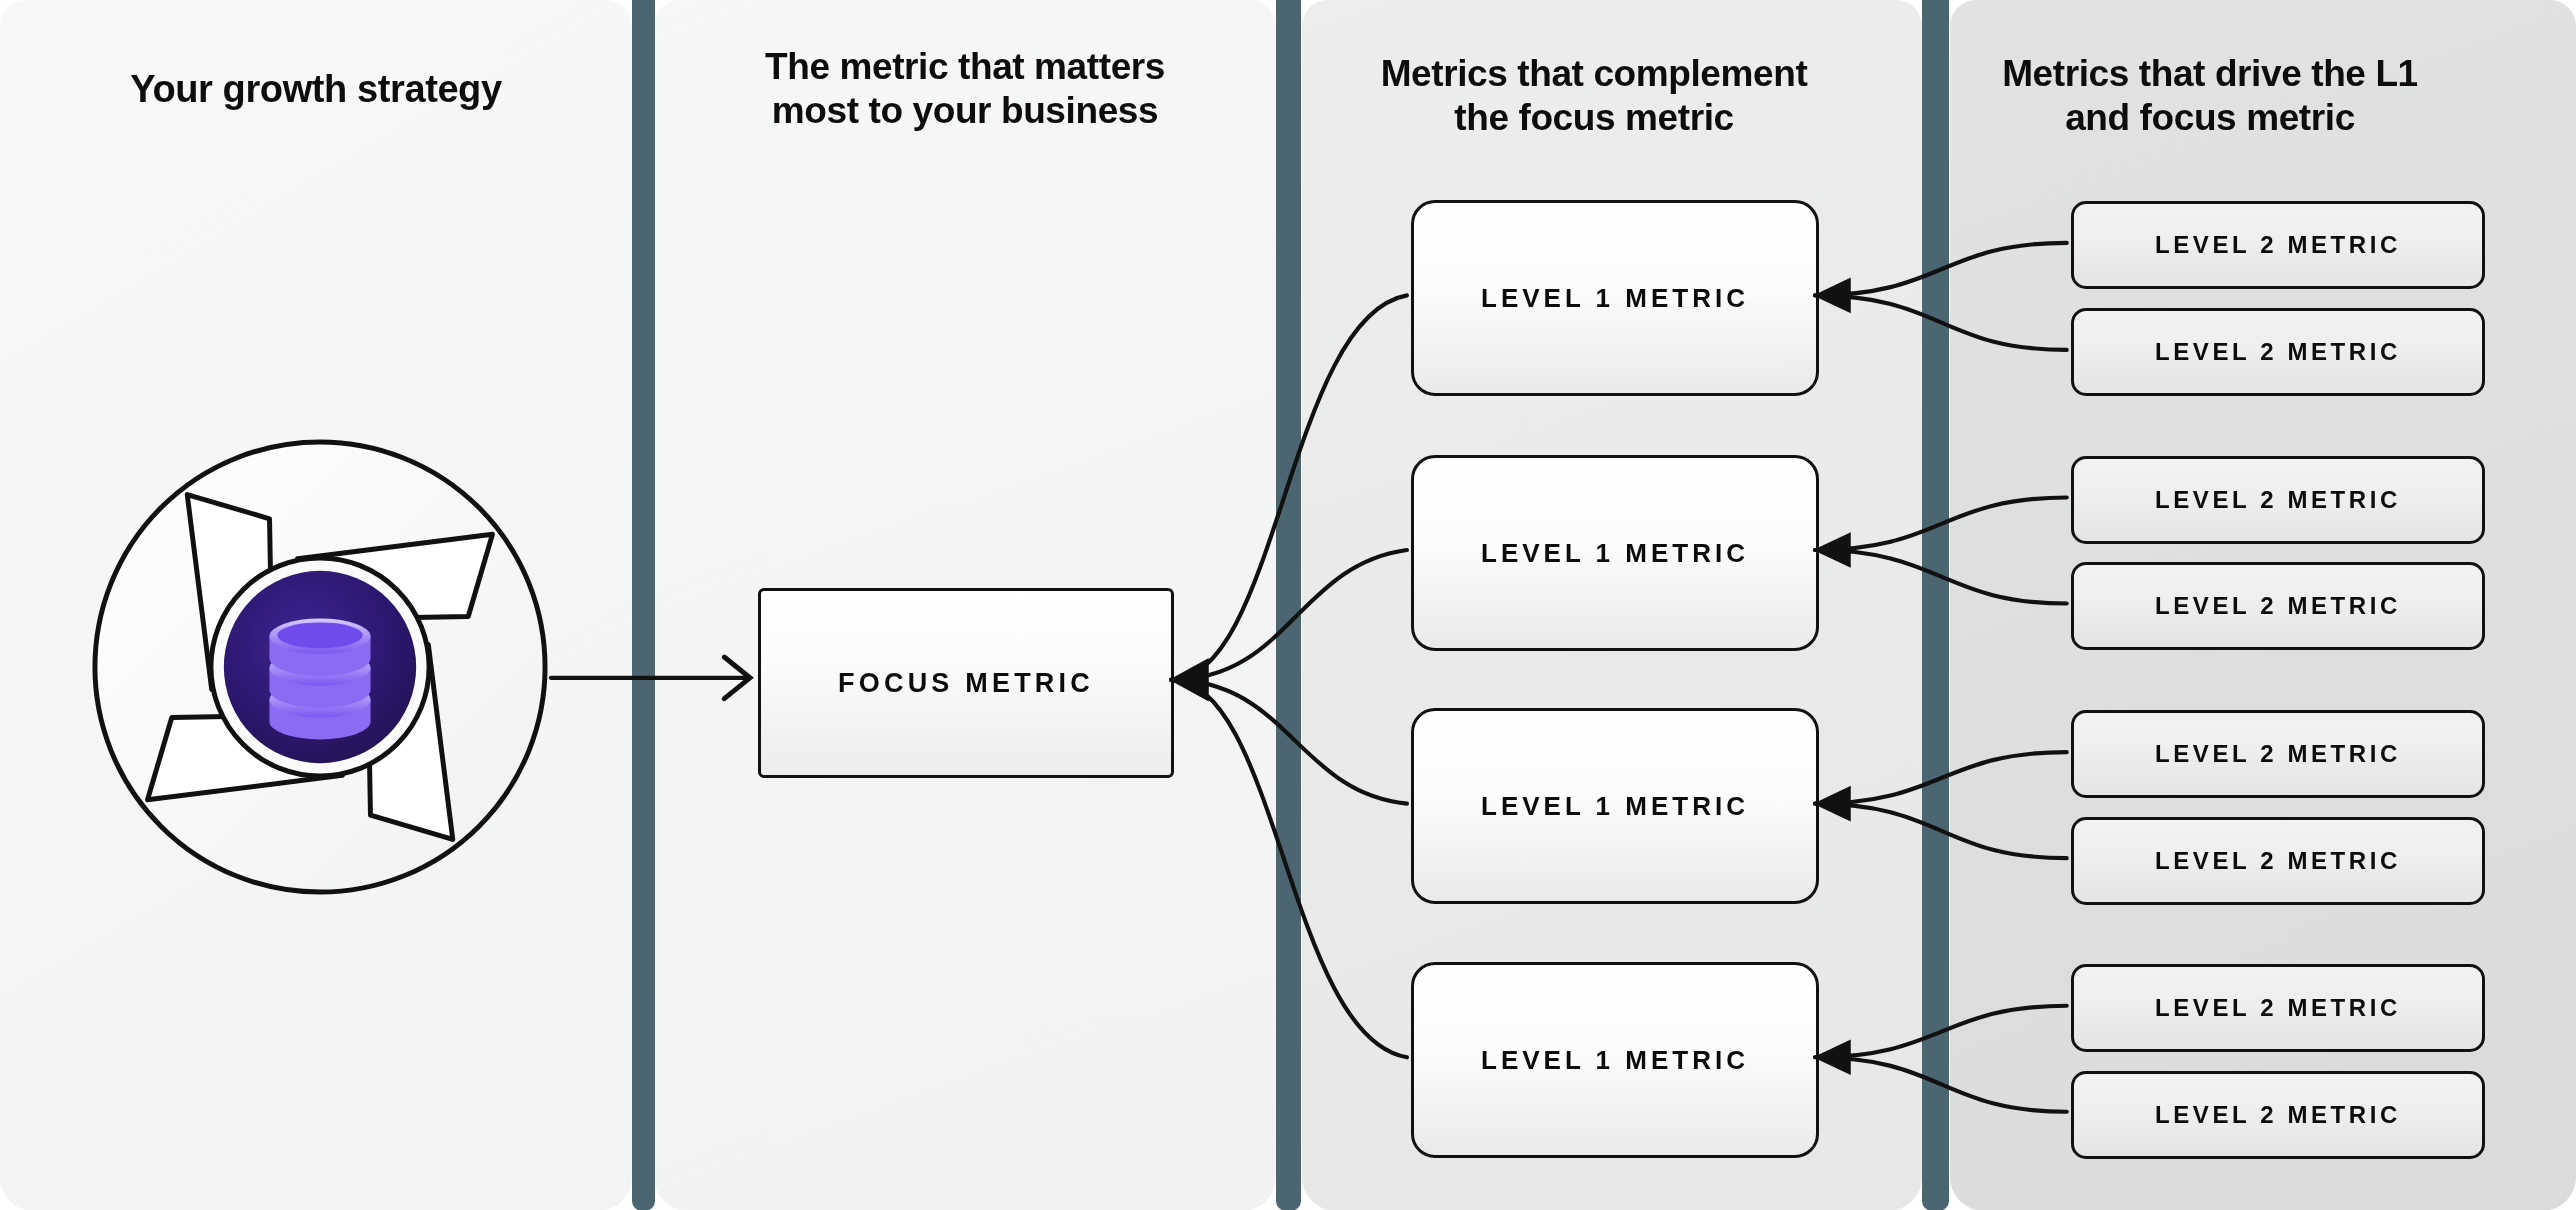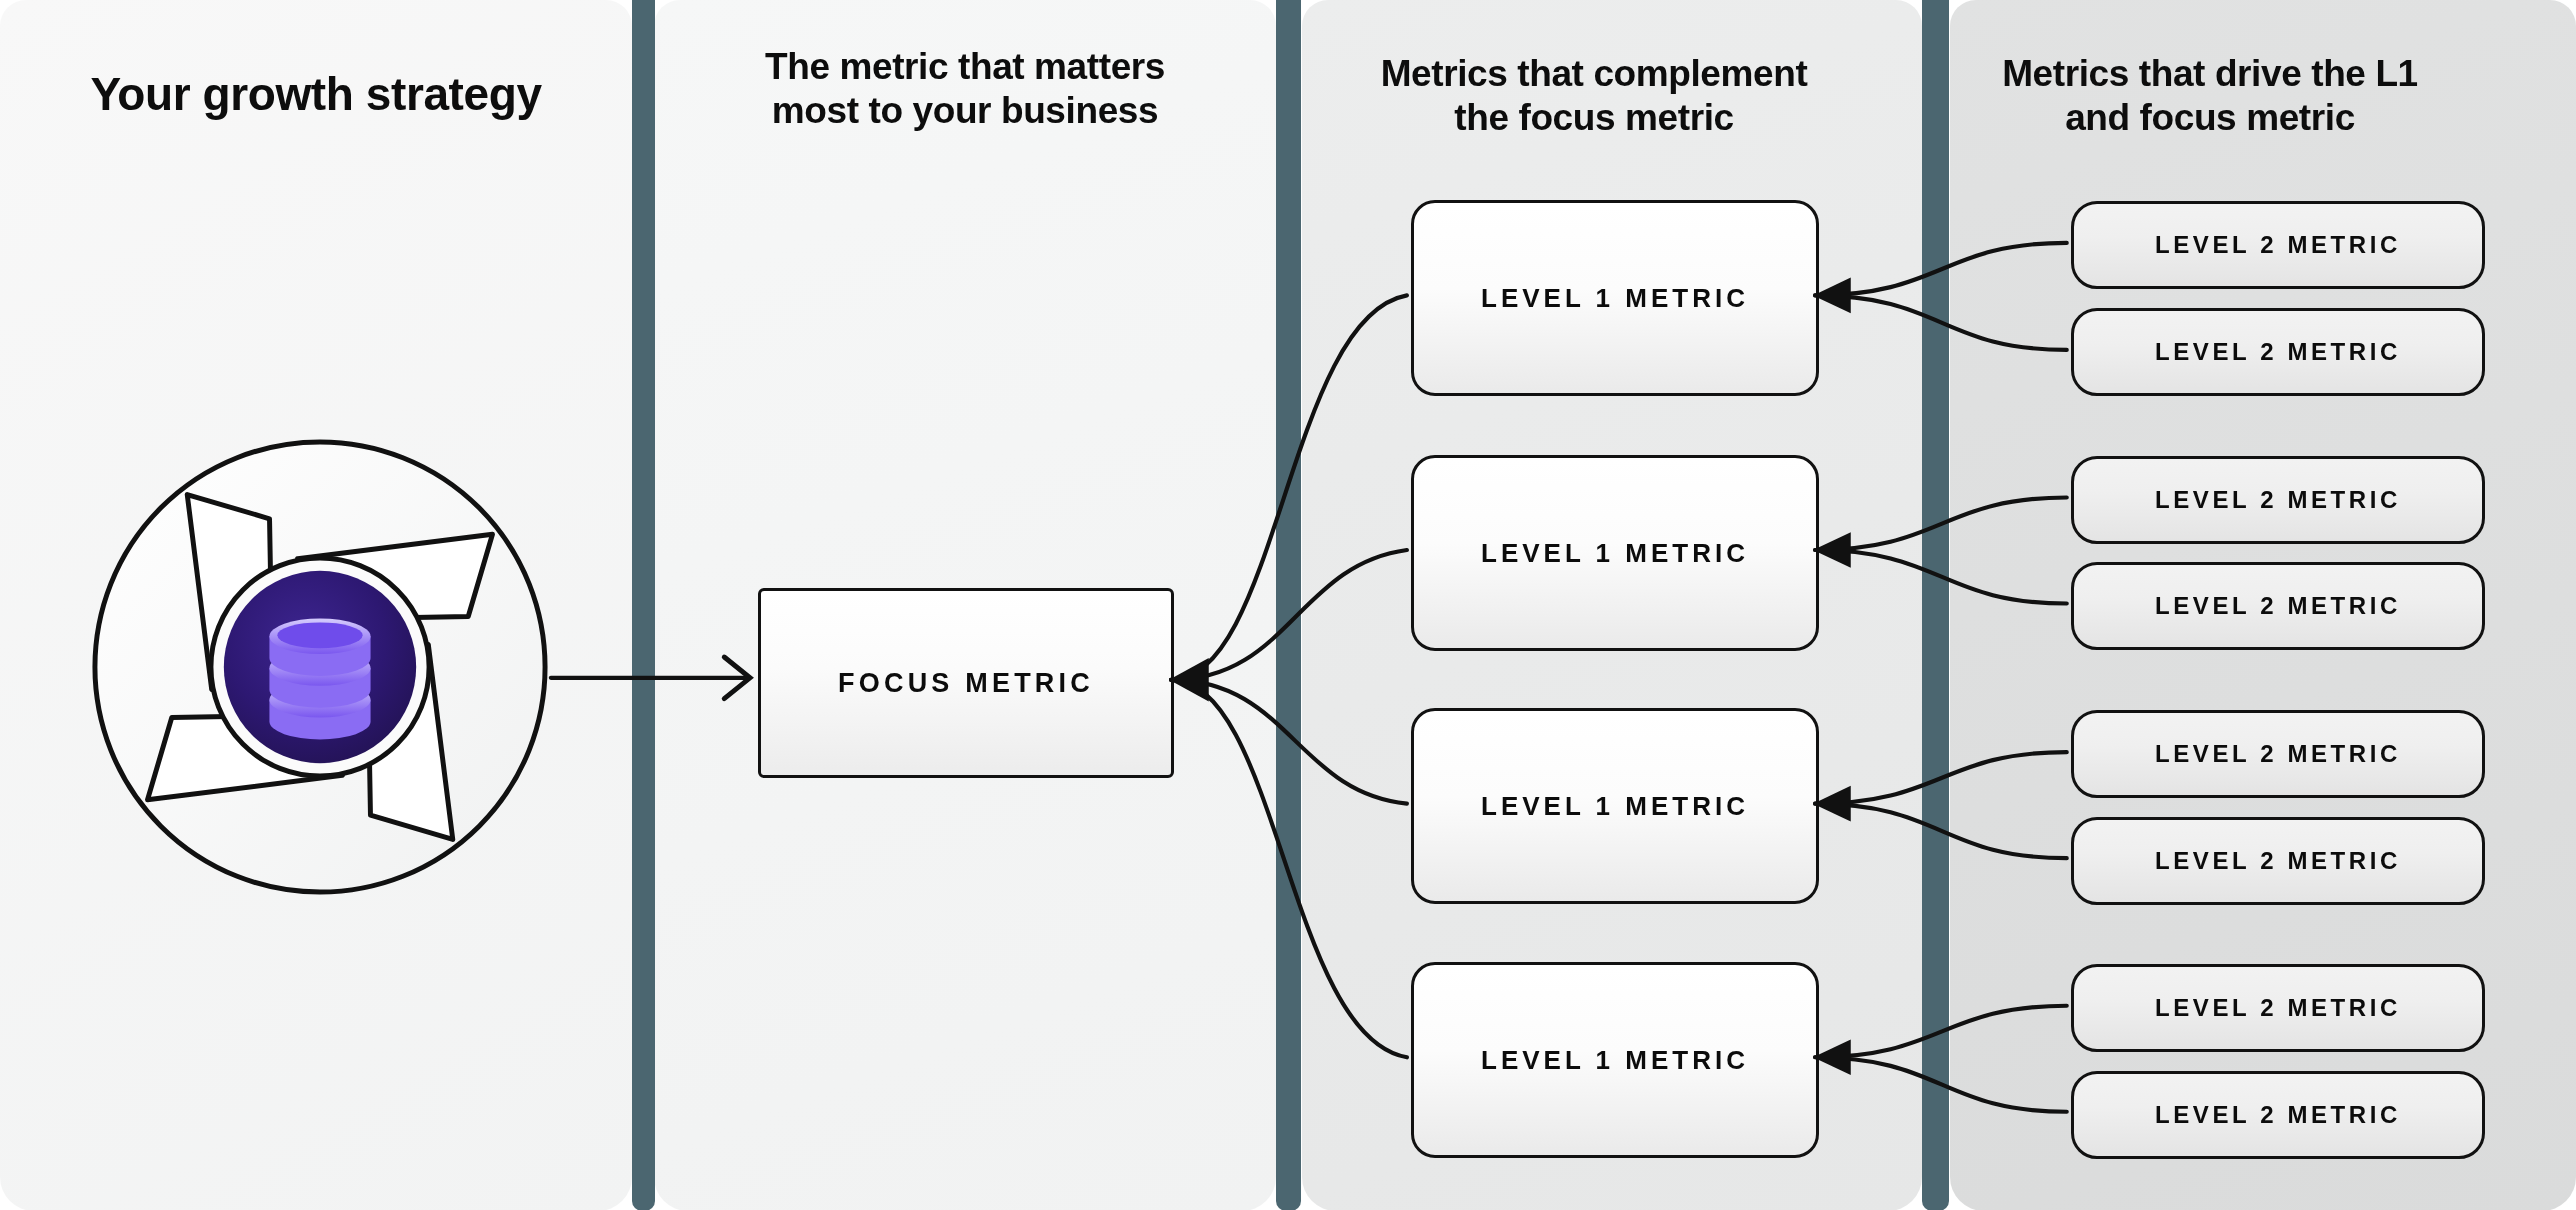--- a/index.html
+++ b/index.html
@@ -17,36 +17,36 @@
 
   .sep{position:absolute;top:0;height:1211px;background:#4b6670;
        border-radius:0 0 10px 10px;}
   .s1{left:632px;width:23px;}
   .s2{left:1276px;width:25px;}
   .s3{left:1922px;width:27px;}
 
   
   .hdr{position:absolute;text-align:center;color:#0d0d0d;
        font-weight:700;line-height:1.18;letter-spacing:-0.4px;}
-  .h1{left:0;top:67px;width:632px;font-size:46px;}
+  .h1{left:0;top:67px;width:632px;font-size:38px;}
   .h2{left:654px;top:45px;width:622px;font-size:37px;}
   .h3{left:1284px;top:52px;width:620px;font-size:37px;}
   .h4{left:1948px;top:52px;width:524px;font-size:37px;}
 
   
   .box{position:absolute;border:3.5px solid #111;
        display:flex;align-items:center;justify-content:center;
        color:#0c0c0c;font-weight:700;text-align:center;
        background:linear-gradient(180deg,#ffffff 0%,#fbfbfb 42%,#ececec 100%);}
   .focus{left:758px;top:588px;width:410px;height:184px;border-radius:6px;
          font-size:27px;letter-spacing:4.2px;}
   .l1{left:1411px;width:402px;height:190px;border-radius:24px;
       font-size:26px;letter-spacing:4px;
       background:linear-gradient(180deg,#ffffff 0%,#fcfcfc 45%,#eaeaea 100%);}
-  .l2{left:2071px;width:408px;height:82px;border-radius:26px;
+  .l2{left:2071px;width:408px;height:82px;border-radius:15px;
       font-size:24px;letter-spacing:3.6px;
       background:linear-gradient(180deg,#f2f2f2 0%,#efefef 40%,#e4e4e4 100%);}
 
   
   #wires{position:absolute;left:0;top:0;width:2576px;height:1211px;
          pointer-events:none;}
 
   
   #logo{position:absolute;left:87px;top:434px;width:466px;height:466px;}
 </style>

